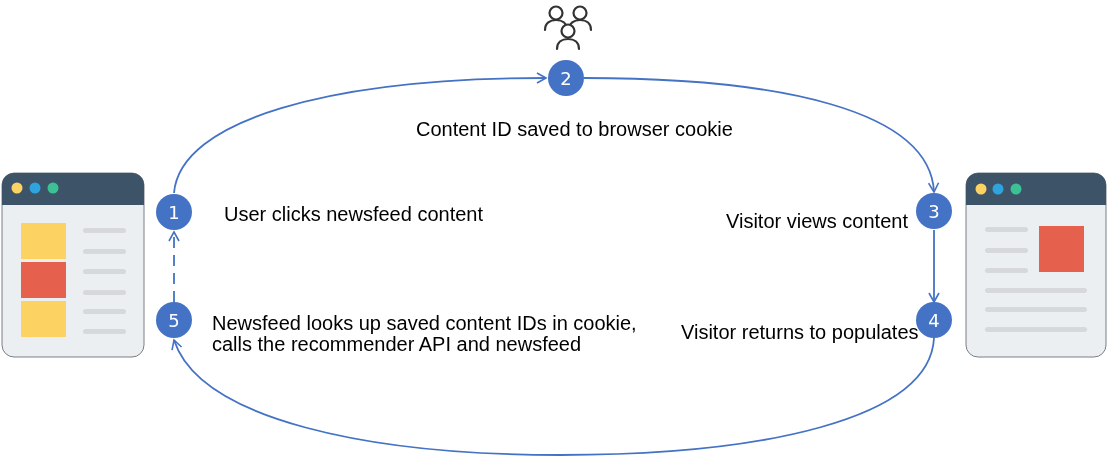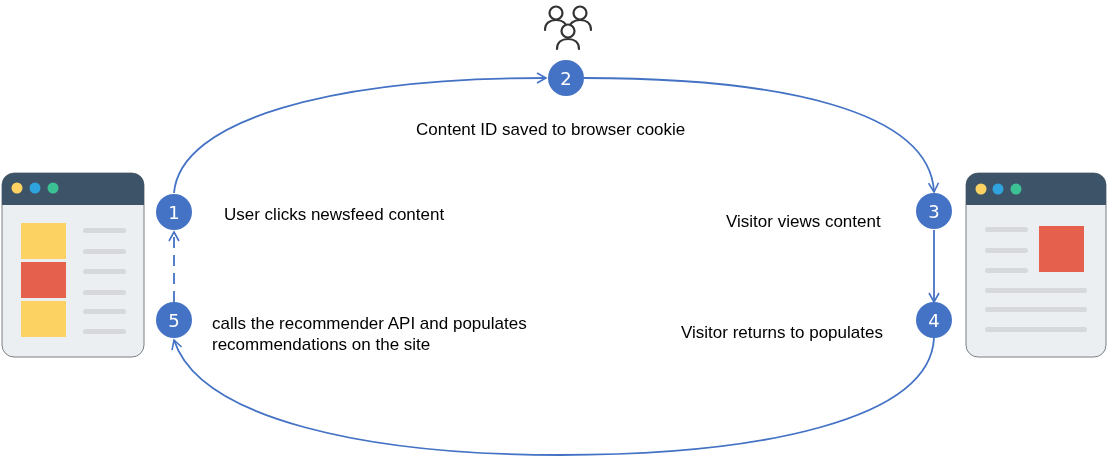--- a/index.html
+++ b/index.html
@@ -1,19 +1,19 @@
 <!DOCTYPE html>
 <html><head>
 <meta charset="utf-8">
 <style>
   html, body { margin: 0; padding: 0; background: #ffffff; }
   body { width: 1108px; height: 460px; position: relative; overflow: hidden;
          font-family: "Liberation Sans", sans-serif; }
   svg#diagram { position: absolute; left: 0; top: 0; }
-  .lbl { position: absolute; font-size: 17px; color: #000; line-height: 21px; white-space: nowrap; }
+  .lbl { position: absolute; font-size: 20px; color: #000; line-height: 21px; white-space: nowrap; }
   .step-num { font-family: "DejaVu Sans", sans-serif; font-size: 18px; fill: #ffffff; }
 </style>
 </head>
 <body>
 
 <svg id="diagram" width="1108" height="460" viewBox="0 0 1108 460" xmlns="http://www.w3.org/2000/svg">
   <defs>
     <marker id="arrow" markerWidth="12" markerHeight="12" refX="10" refY="6" orient="auto" markerUnits="userSpaceOnUse">
       <path d="M1,1 L10,6 L1,11" fill="none" stroke="#4472C4" stroke-width="1.6"></path>
     </marker>
@@ -92,15 +92,15 @@
     <circle cx="174" cy="320" r="18" fill="#4472C4"></circle>
     <text class="step-num" x="174" y="327" text-anchor="middle">5</text>
   </g>
 </svg>
 
 <div class="lbl" style="left:224px; top:204px;">User clicks newsfeed content</div>
 <div class="lbl" style="left:416px; top:119px;">Content ID saved to browser cookie</div>
 <div class="lbl" style="left:726px; top:199px;margin-top:12px;">Visitor views content</div>
 <div class="lbl" style="left:681px; top:322px;">Visitor returns to populates</div>
 <div class="lbl" style="left:212px; top:313px;">
-  <div>calls the recommender API and populates</div>
-  <div>recommendations on the site</div>
+  <div>Newsfeed looks up saved content IDs in cookie,</div>
+  <div>calls the recommender API and newsfeed</div>
 </div>
 
 </body></html>

